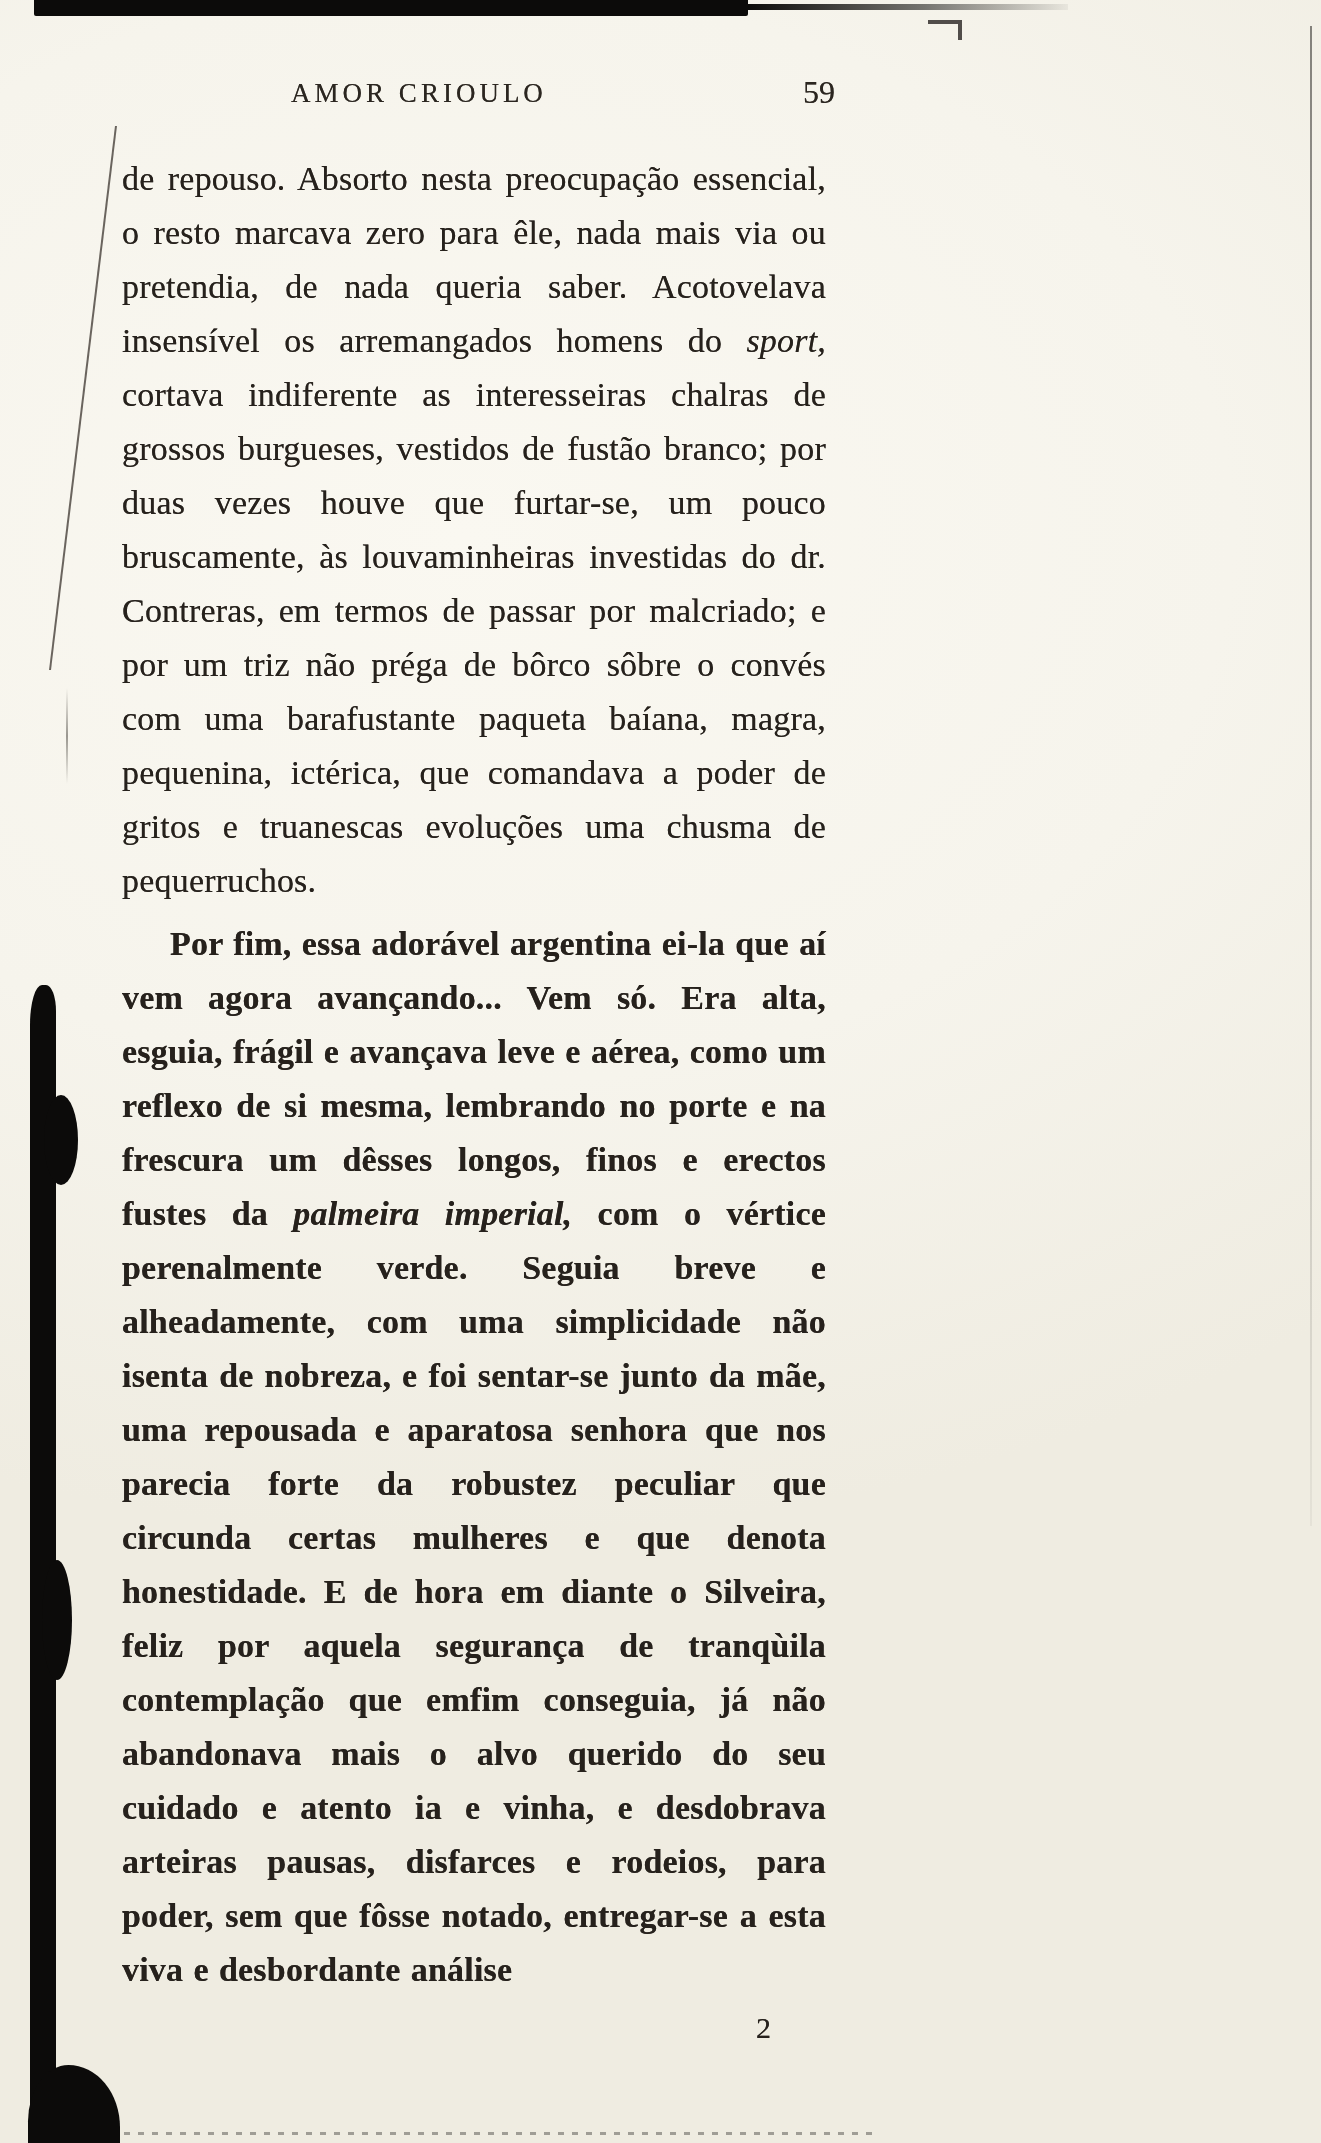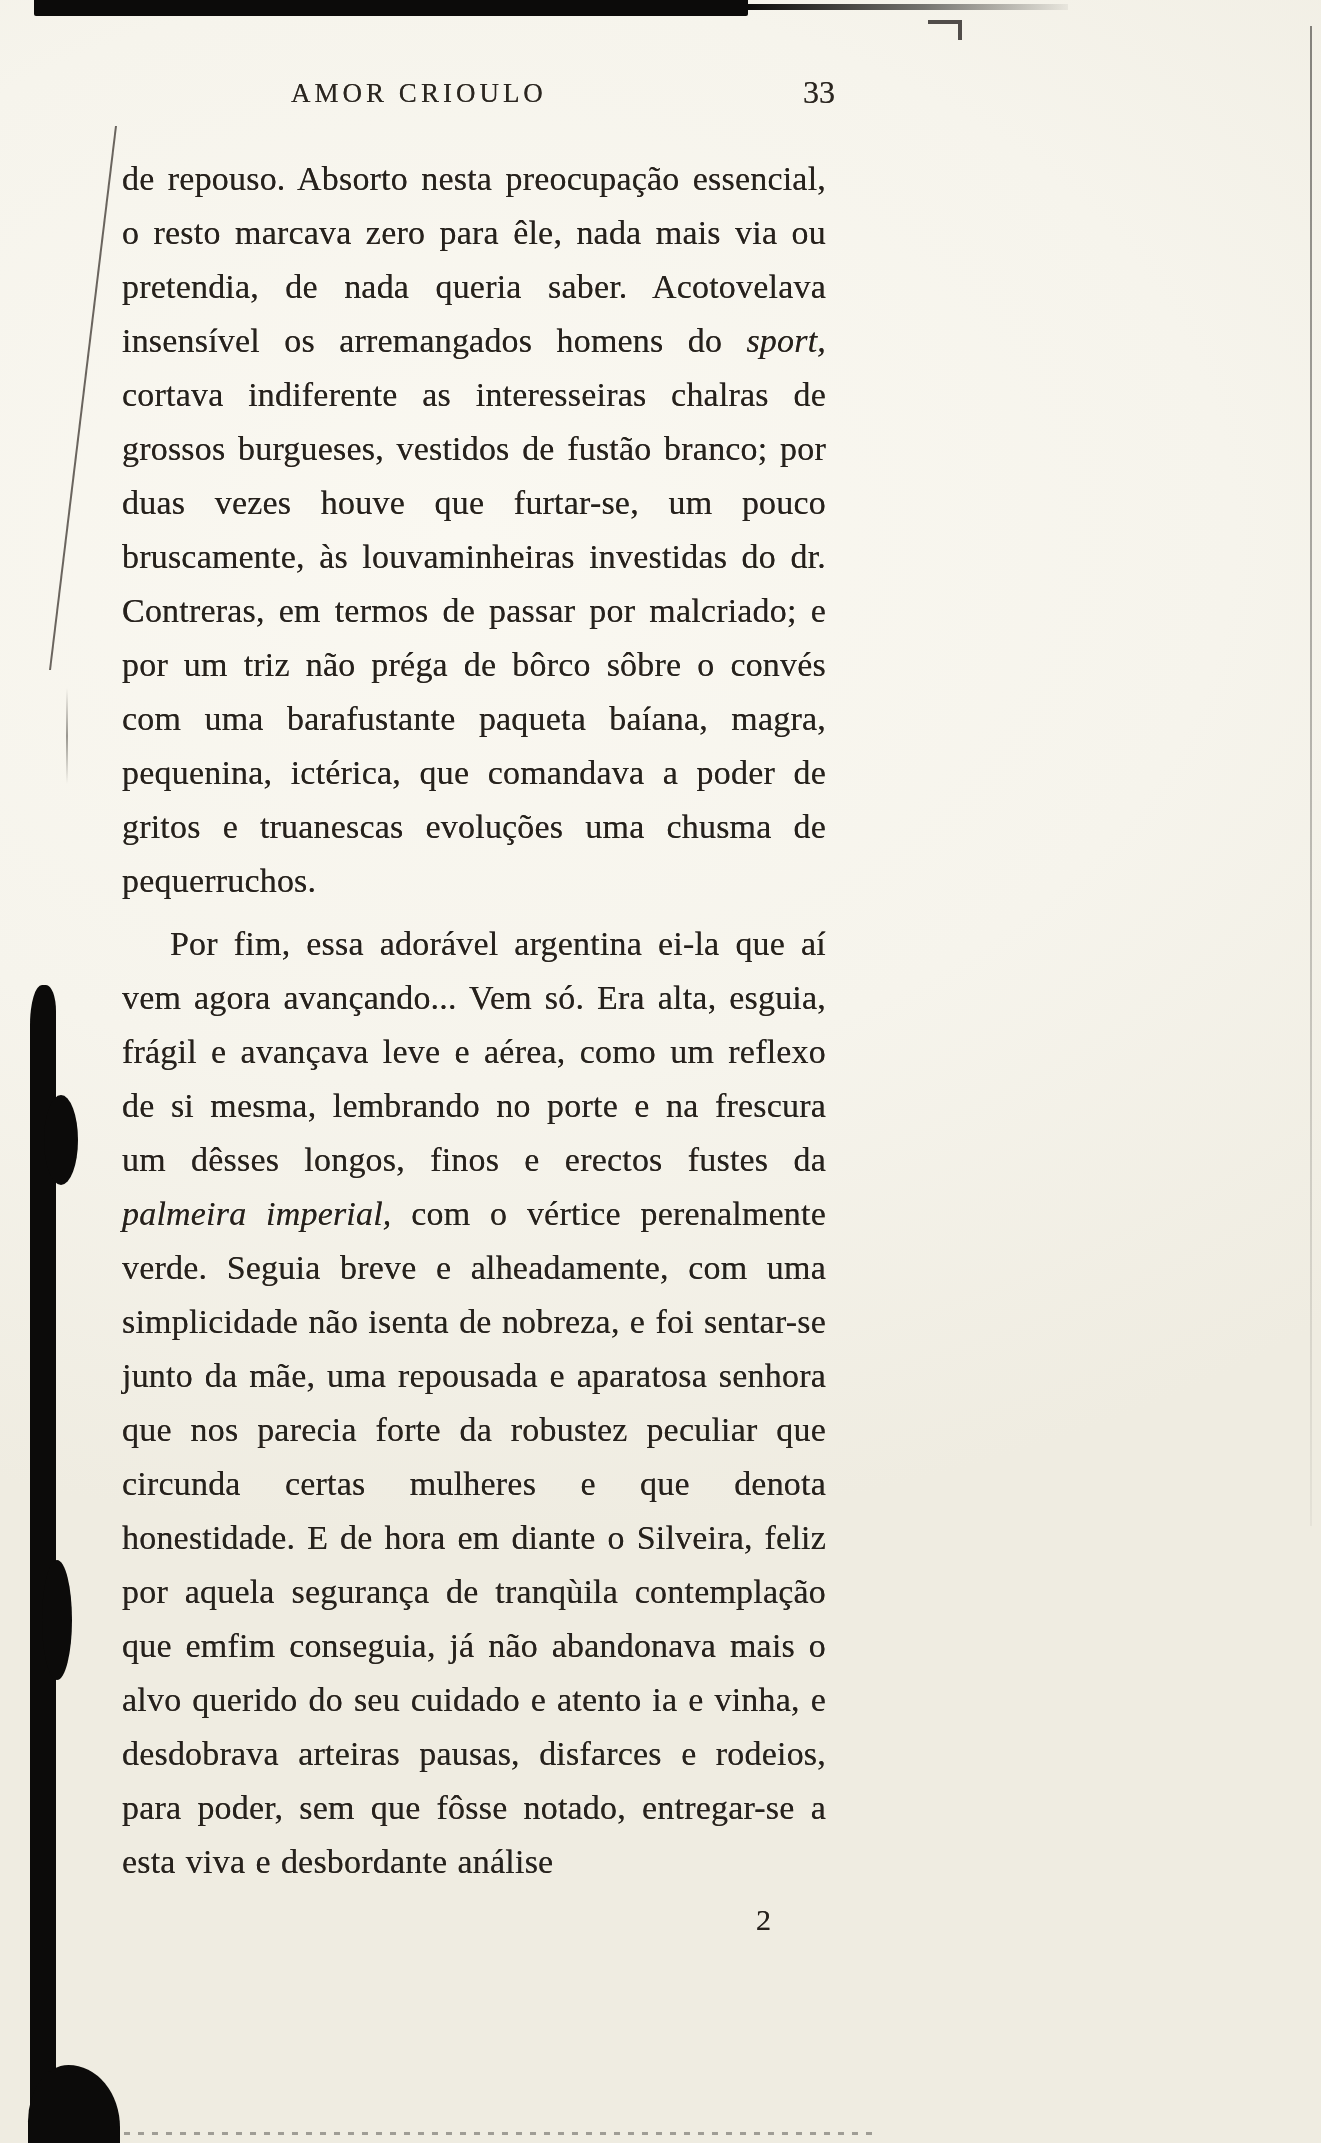--- a/index.html
+++ b/index.html
@@ -52,21 +52,21 @@
     position:absolute;right:0;top:-4px;font-size:32px;color:#2b2620;
     text-shadow:0 0 .4px rgba(38,33,28,.7);
   }
   .body-text p{
     margin:9px;
     font-size:34px;line-height:54px;
     text-align:justify;
     letter-spacing:.2px;word-spacing:1.5px;
     text-shadow:0 0 .45px rgba(38,33,28,.75);
   }
-  .body-text p.indent{text-indent:48px;}
+  .body-text p.indent{text-indent:48px;font-weight:bold;}
   .body-text em{font-style:italic;}
   .footer{margin-top:14px;text-align:right;padding-right:64px;}
   .signature-mark{font-size:30px;text-shadow:0 0 .4px rgba(38,33,28,.7);}
 </style>
 <title>AMOR CRIOULO — 33</title></head>
 <body>
 
 <div class="scan">
 
   <div class="top-bar"></div>
@@ -79,21 +79,21 @@
   <div class="left-bottom-blob"></div>
   <div class="margin-mark"></div>
   <div class="bottom-dots"></div>
   <svg class="fold-hairline" width="90" height="560" viewBox="0 0 90 560">
     <line x1="80" y1="8" x2="14" y2="552" stroke="rgba(70,64,58,0.8)" stroke-width="2"></line>
   </svg>
 
   <div class="page-content">
     <div class="header">
       <span class="running-title">AMOR CRIOULO</span>
-      <span class="page-number">33</span>
+      <span class="page-number">59</span>
     </div>
 
     <div class="body-text">
         <p class=""><span>de repouso. Absorto nesta preocupação essencial, o resto marcava zero para êle, nada mais via ou pretendia, de nada queria saber. Acotovelava insensível os arremangados homens do </span><em>sport,</em><span> cortava indiferente as interesseiras chalras de grossos burgueses, vestidos de fustão branco; por duas vezes houve que furtar-se, um pouco bruscamente, às louvaminheiras investidas do dr. Contreras, em termos de passar por malcriado; e por um triz não préga de bôrco sôbre o convés com uma barafustante paqueta baíana, magra, pequenina, ictérica, que comandava a poder de gritos e truanescas evoluções uma chusma de pequerruchos.</span></p>
         <p class="indent"><span>Por fim, essa adorável argentina ei-la que aí vem agora avançando... Vem só. Era alta, esguia, frágil e avançava leve e aérea, como um reflexo de si mesma, lembrando no porte e na frescura um dêsses longos, finos e erectos fustes da </span><em>palmeira imperial,</em><span> com o vértice perenalmente verde. Seguia breve e alheadamente, com uma simplicidade não isenta de nobreza, e foi sentar-se junto da mãe, uma repousada e aparatosa senhora que nos parecia forte da robustez peculiar que circunda certas mulheres e que denota honestidade. E de hora em diante o Silveira, feliz por aquela segurança de tranqùila contemplação que emfim conseguia, já não abandonava mais o alvo querido do seu cuidado e atento ia e vinha, e desdobrava arteiras pausas, disfarces e rodeios, para poder, sem que fôsse notado, entregar-se a esta viva e desbordante análise</span></p>
       </div>
 
     <div class="footer">
       <span class="signature-mark">2</span>
     </div>

